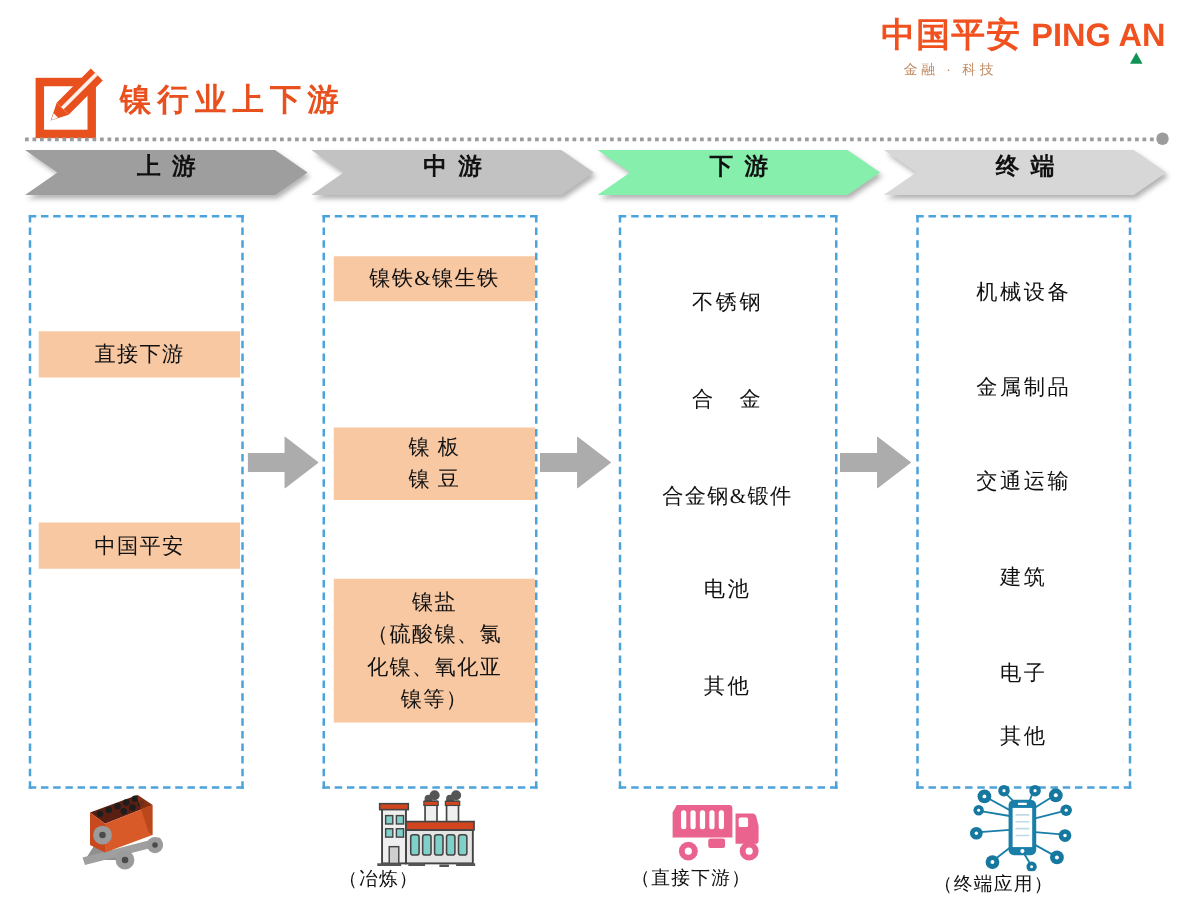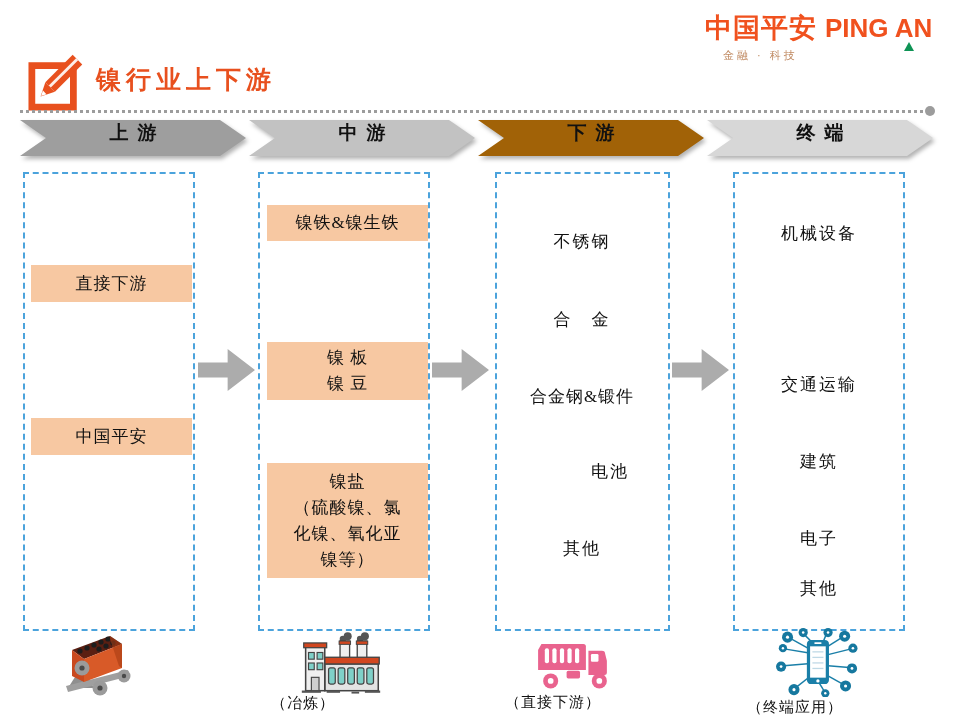--- a/index.html
+++ b/index.html
@@ -42,21 +42,21 @@
           text-align:center; white-space:pre-line; line-height:26px; }
   .u1 { left:31px;  top:265px; height:37px; }
   .u2 { left:31px;  top:418px; height:37px; }
   .m1 { left:267px; top:205px; height:36px; }
   .m2 { left:267px; top:342px; height:58px; }
   .m3 { left:267px; top:463px; height:115px; }
 
   .plain { position:absolute; width:170px; text-align:center; font-family:"Liberation Serif", serif;
            font-size:17px; color:#111; letter-spacing:2px; white-space:pre; }
   .d0 { left:497px; top:230px; } .d1 { left:497px; top:308px; } .d2 { left:497px; top:385px; letter-spacing:1px; }
-  .d3 { left:525px; top:460px; } .d4 { left:497px; top:537px; }
+  .d3 { left:497px; top:460px; } .d4 { left:497px; top:537px; }
   .t0 { left:734px; top:222px; } .t1 { left:734px; top:298px; } .t2 { left:734px; top:373px; }
   .t3 { left:734px; top:450px; } .t4 { left:734px; top:527px; } .t5 { left:734px; top:577px; }
 
   
   .flow { position:absolute; top:349px; width:57px; height:42px; background:#ACACAC;
           clip-path:polygon(0 32%, 52% 32%, 52% 0, 100% 50%, 52% 100%, 52% 68%, 0 68%); }
   .f1 { left:198px; } .f2 { left:432px; } .f3 { left:672px; }
 
   
   .fico { position:absolute; }
@@ -94,21 +94,21 @@
     <div class="stage" style="background-color: rgb(158, 158, 158);">
       <span>上游</span>
     </div>
   </div>
   <div class="stage-wrap sw2">
     <div class="stage" style="background-color: rgb(194, 194, 194);">
       <span>中游</span>
     </div>
   </div>
   <div class="stage-wrap sw3">
-    <div class="stage" style="background-color: #a16207;">
+    <div class="stage" style="background-color: #86efac;">
       <span>下游</span>
     </div>
   </div>
   <div class="stage-wrap sw4">
     <div class="stage" style="background-color: rgb(215, 215, 215);">
       <span>终端</span>
     </div>
   </div>
 
   <div class="col c1"></div>
@@ -127,20 +127,21 @@
 化镍、氧化亚
 镍等）</div>
 
   <div class="plain d0">不锈钢</div>
   <div class="plain d1">合　金</div>
   <div class="plain d2">合金钢&amp;锻件</div>
   <div class="plain d3">电池</div>
   <div class="plain d4">其他</div>
 
   <div class="plain t0">机械设备</div>
+  <div class="plain t1">金属制品</div>
   <div class="plain t2">交通运输</div>
   <div class="plain t3">建筑</div>
   <div class="plain t4">电子</div>
   <div class="plain t5">其他</div>
 
   <div class="flow f1"></div>
   <div class="flow f2"></div>
   <div class="flow f3"></div>
 
   <svg class="fico" style="left:56px; top:626px;" width="86" height="74" viewBox="0 0 86 74">

